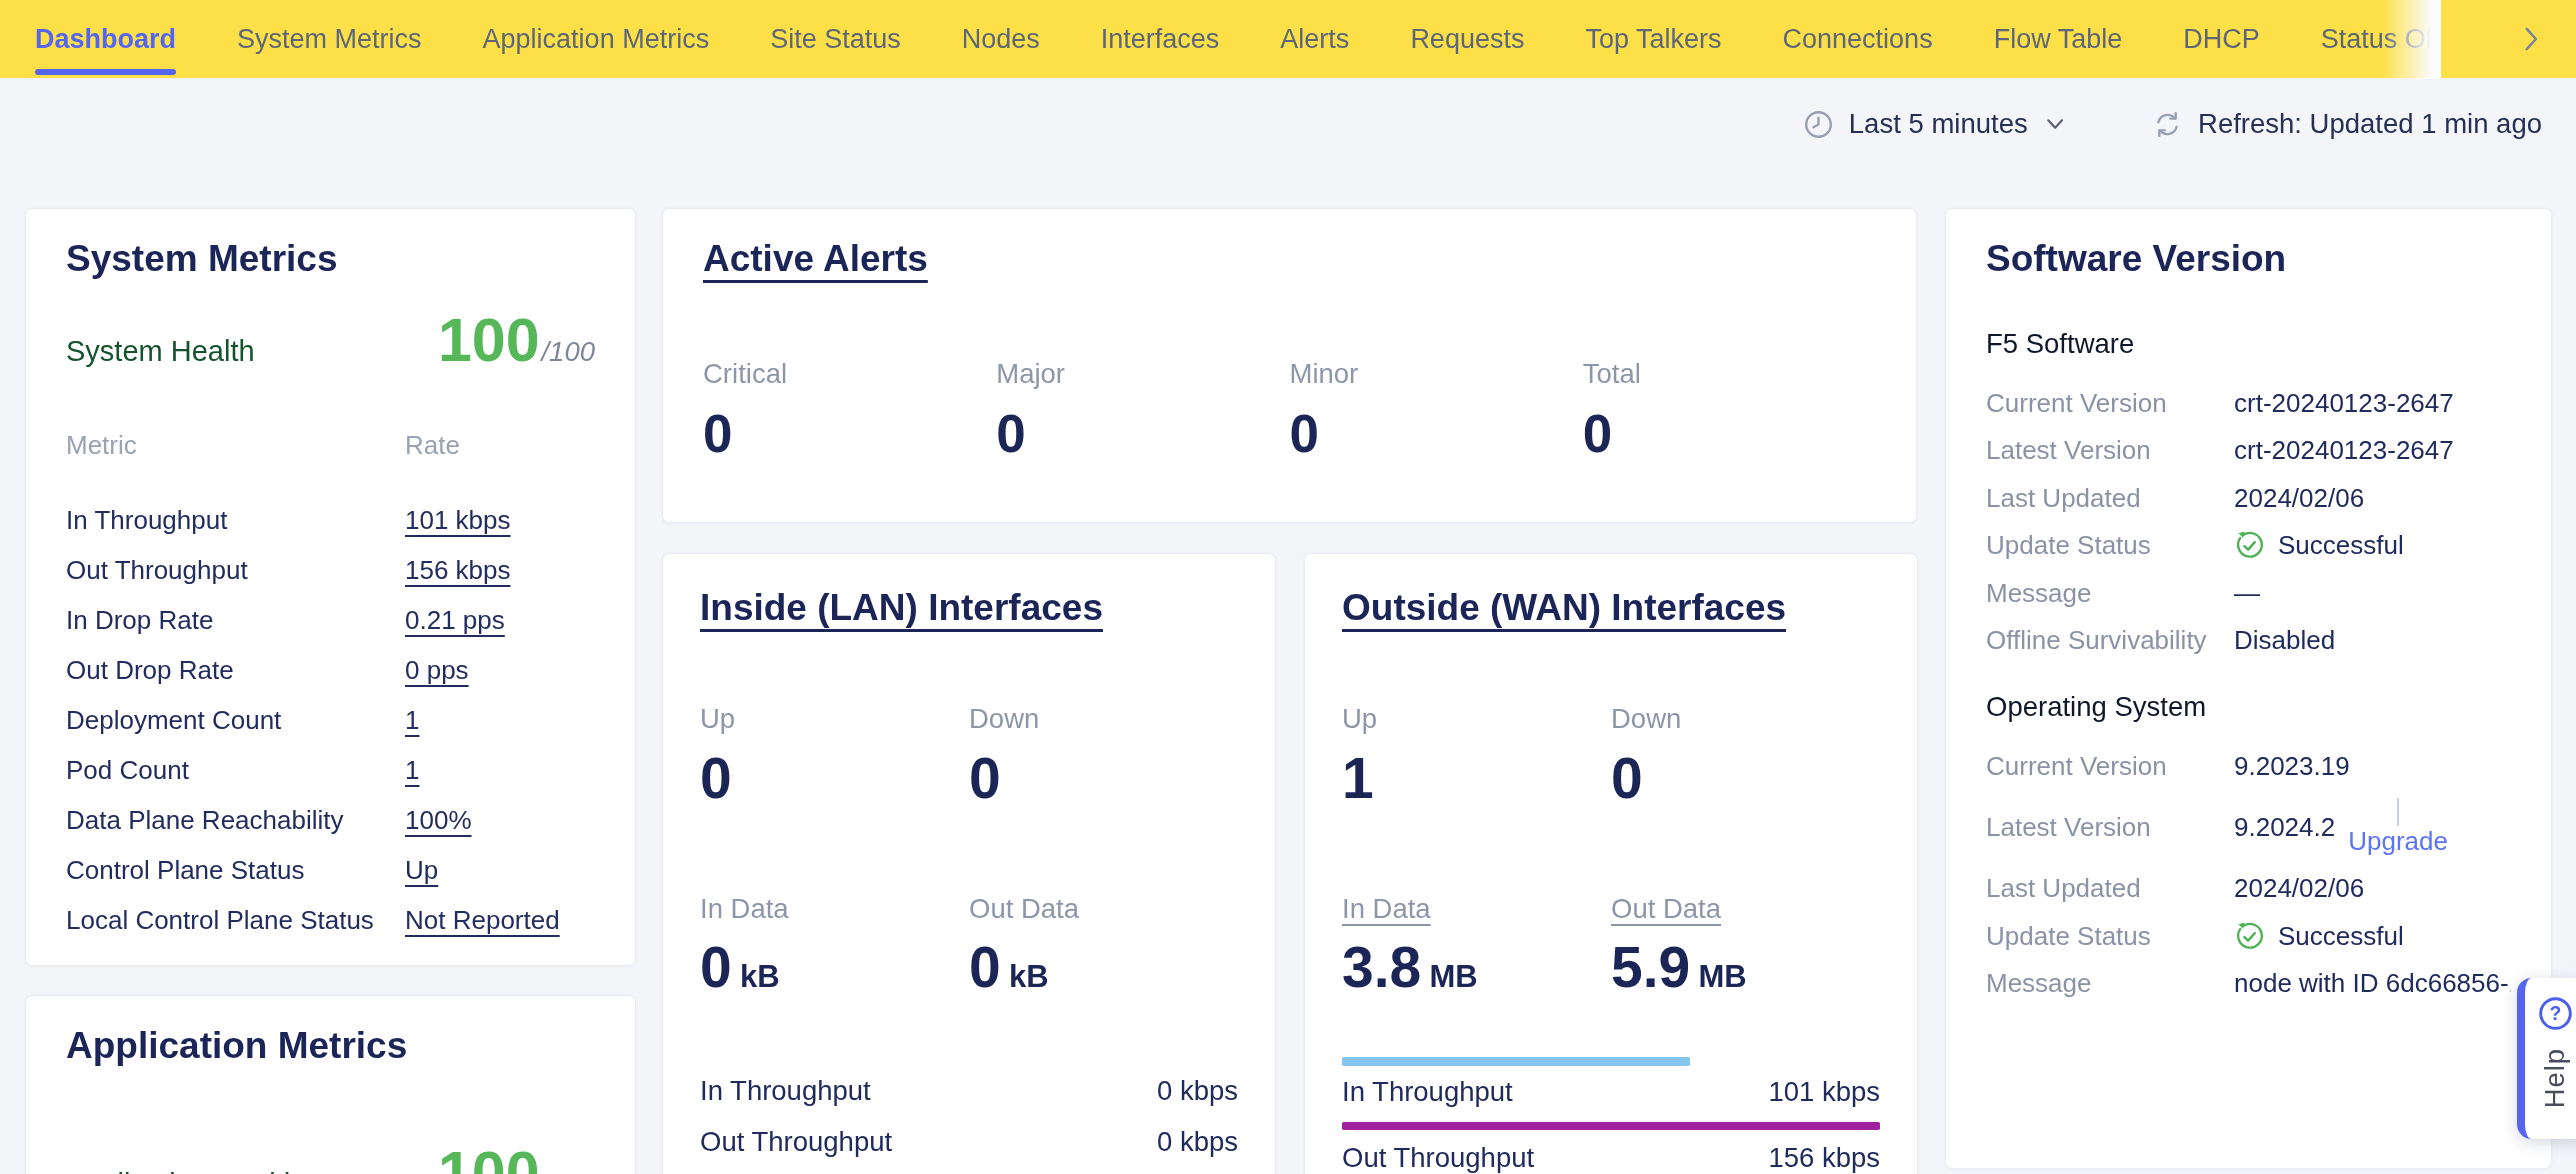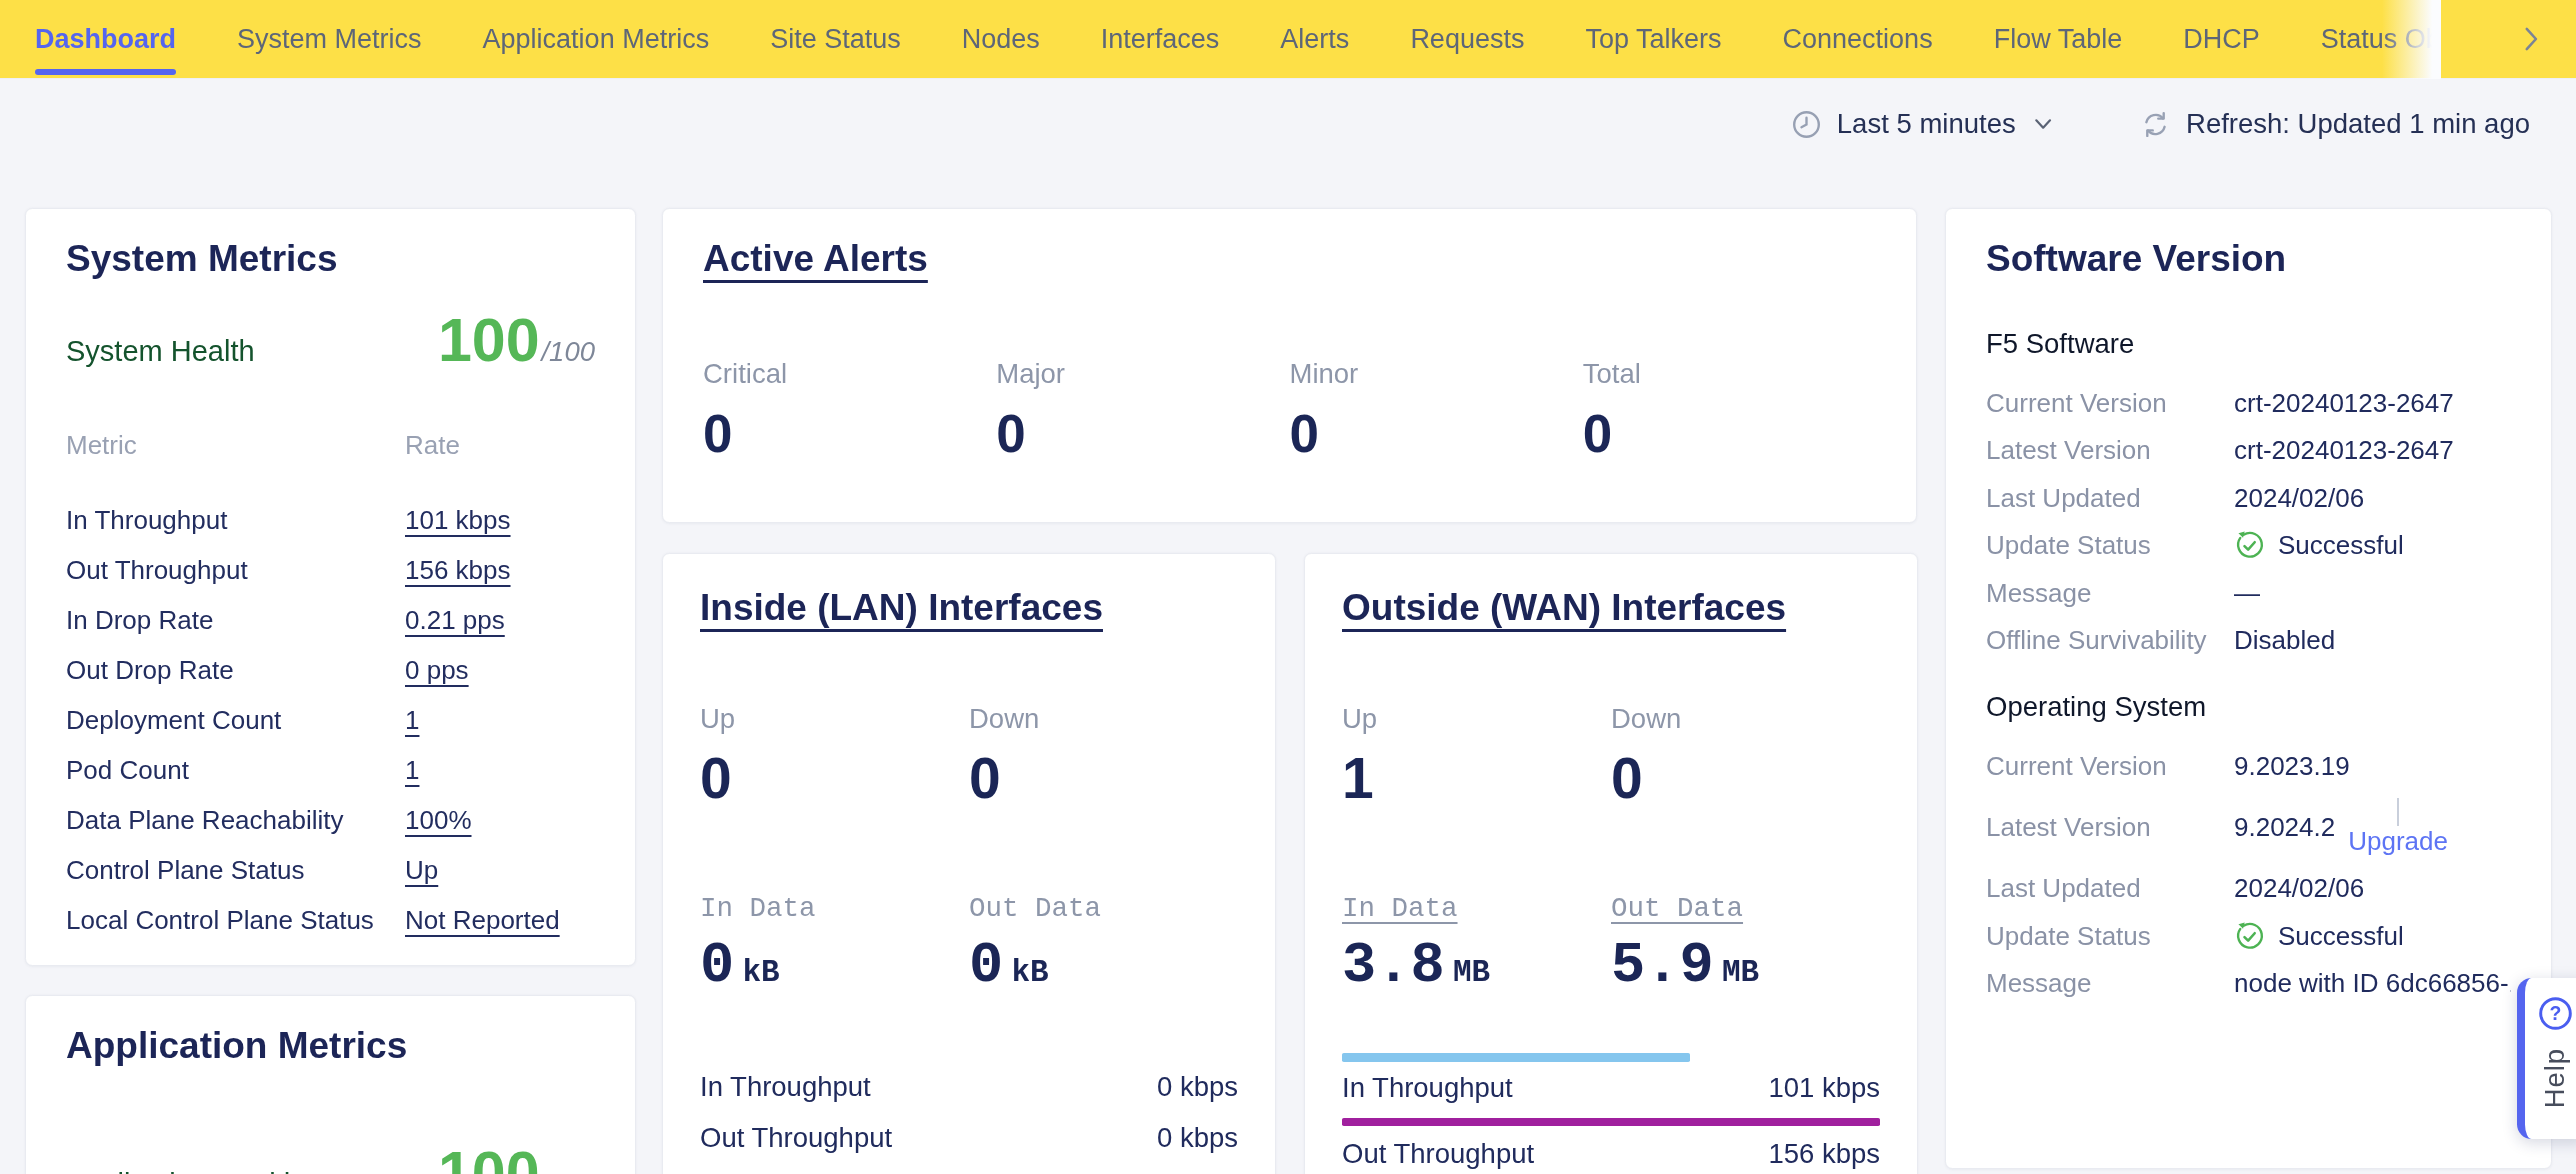--- a/index.html
+++ b/index.html
@@ -28,21 +28,21 @@
     border-radius:3.7px; background:#5565ef;
   }
   .nav-item.truncated { max-width:138px; overflow:hidden; }
   .nav-item.truncated::after {
     content:""; position:absolute; top:0; right:0; width:59px; height:100%;
     background:linear-gradient(to right, rgba(251,252,254,0), #fbfcfe 85%);
   }
   .nav-chevron { position:absolute; right:37px; top:50%; transform:translateY(-50%); cursor:pointer; display:flex; }
 
   
-  .controls { position:absolute; top:108px; right:46px; display:flex; align-items:center; gap:88px; }
+  .controls { position:absolute; top:108px; right:34px; display:flex; align-items:center; gap:88px; }
   .ctrl-group { display:flex; align-items:center; gap:14.7px; font-size:27.5px; color:#253055; cursor:pointer; }
   .ctrl-group .chev { margin-left:3.7px; display:flex; }
 
   
   .card {
     position:absolute; background:#fff; border:0.9px solid #e9ebf1; border-radius:7.3px;
     box-shadow:0 0.9px 2.8px rgba(25,35,80,0.05);
   }
   .card-inner { padding:31px 40px; }
   .card-title { font-size:37px; font-weight:600; color:#1c2557; line-height:37px; width:max-content; }
@@ -74,21 +74,21 @@
 
   
   #card-lan { left:662px;  top:553px; width:614px; height:697px; }
   #card-wan { left:1304px; top:553px; width:614px; height:697px; }
   .if-card .card-inner { padding:35px 37px; }
   .if-grid { display:grid; grid-template-columns:1fr 1fr; margin-top:77px; }
   .if-label { font-size:27.5px; color:#8d96a9; width:max-content; }
   .if-label.link { text-decoration:underline; text-decoration-thickness:1.8px; text-underline-offset:6.4px; cursor:pointer; }
   .if-value { margin-top:14.7px; font-size:57px; font-weight:700; color:#1b2656; line-height:57px; display:flex; align-items:baseline; }
   .if-unit { font-size:31px; font-weight:700; margin-left:8.3px; }
-  .data-grid { margin-top:86px;font-family:Liberation Mono, monospace; }
+  .data-grid { margin-top:86px; }
   .tp-row { display:flex; justify-content:space-between; font-size:27.5px; color:#202b5d; line-height:29px; }
   #card-lan .tp-row.first { margin-top:71px; }
   #card-lan .tp-row.second { margin-top:22px; }
   .tp-bar { height:8.3px; border-radius:1.8px; }
   #card-wan .tp-bar.first { margin-top:52px; }
   #card-wan .tp-row.first { margin-top:11px; }
   #card-wan .tp-bar.second { margin-top:16.5px; }
   #card-wan .tp-row.second { margin-top:13px; }
 
   

